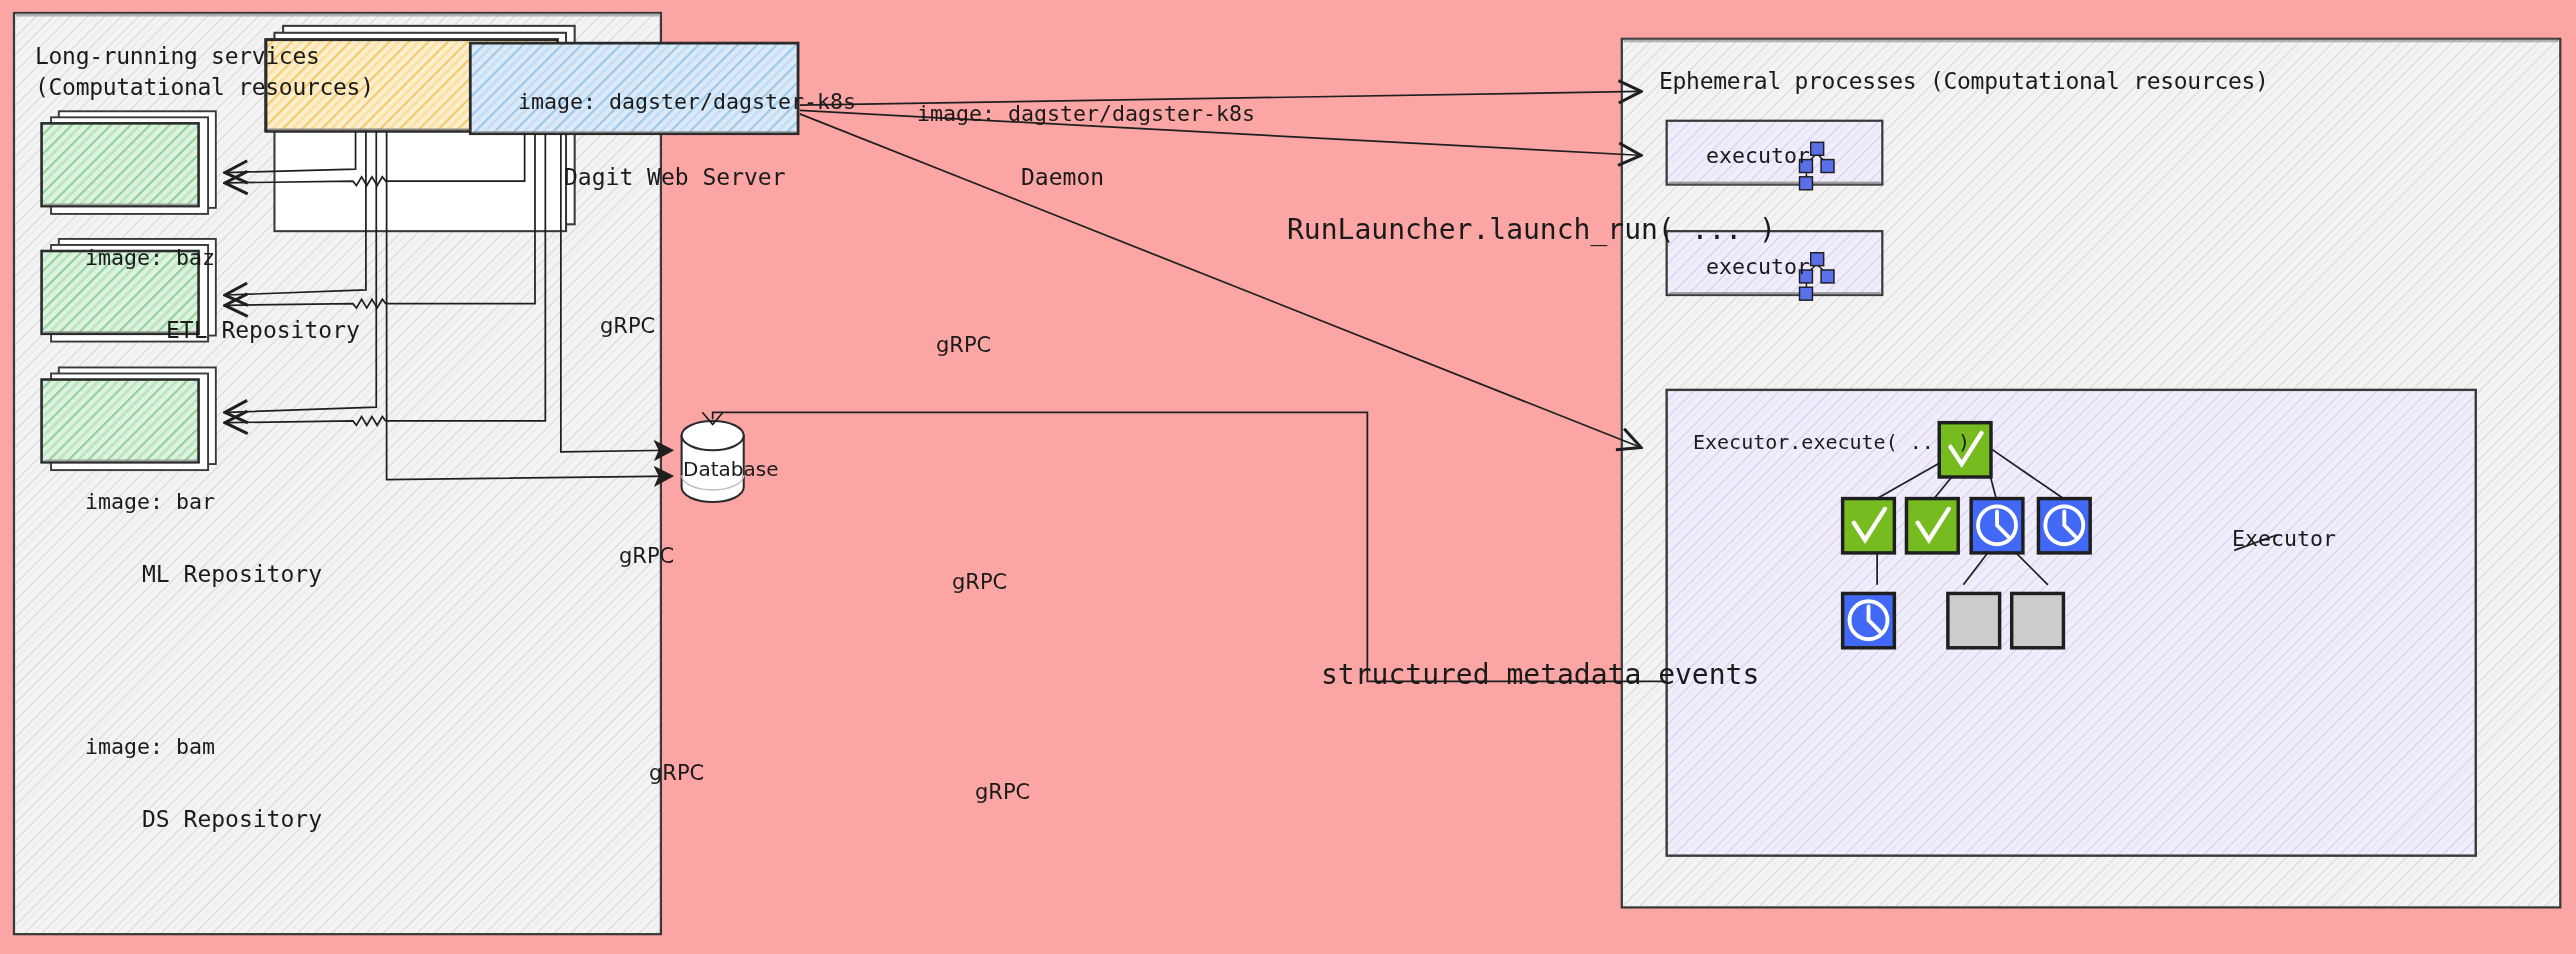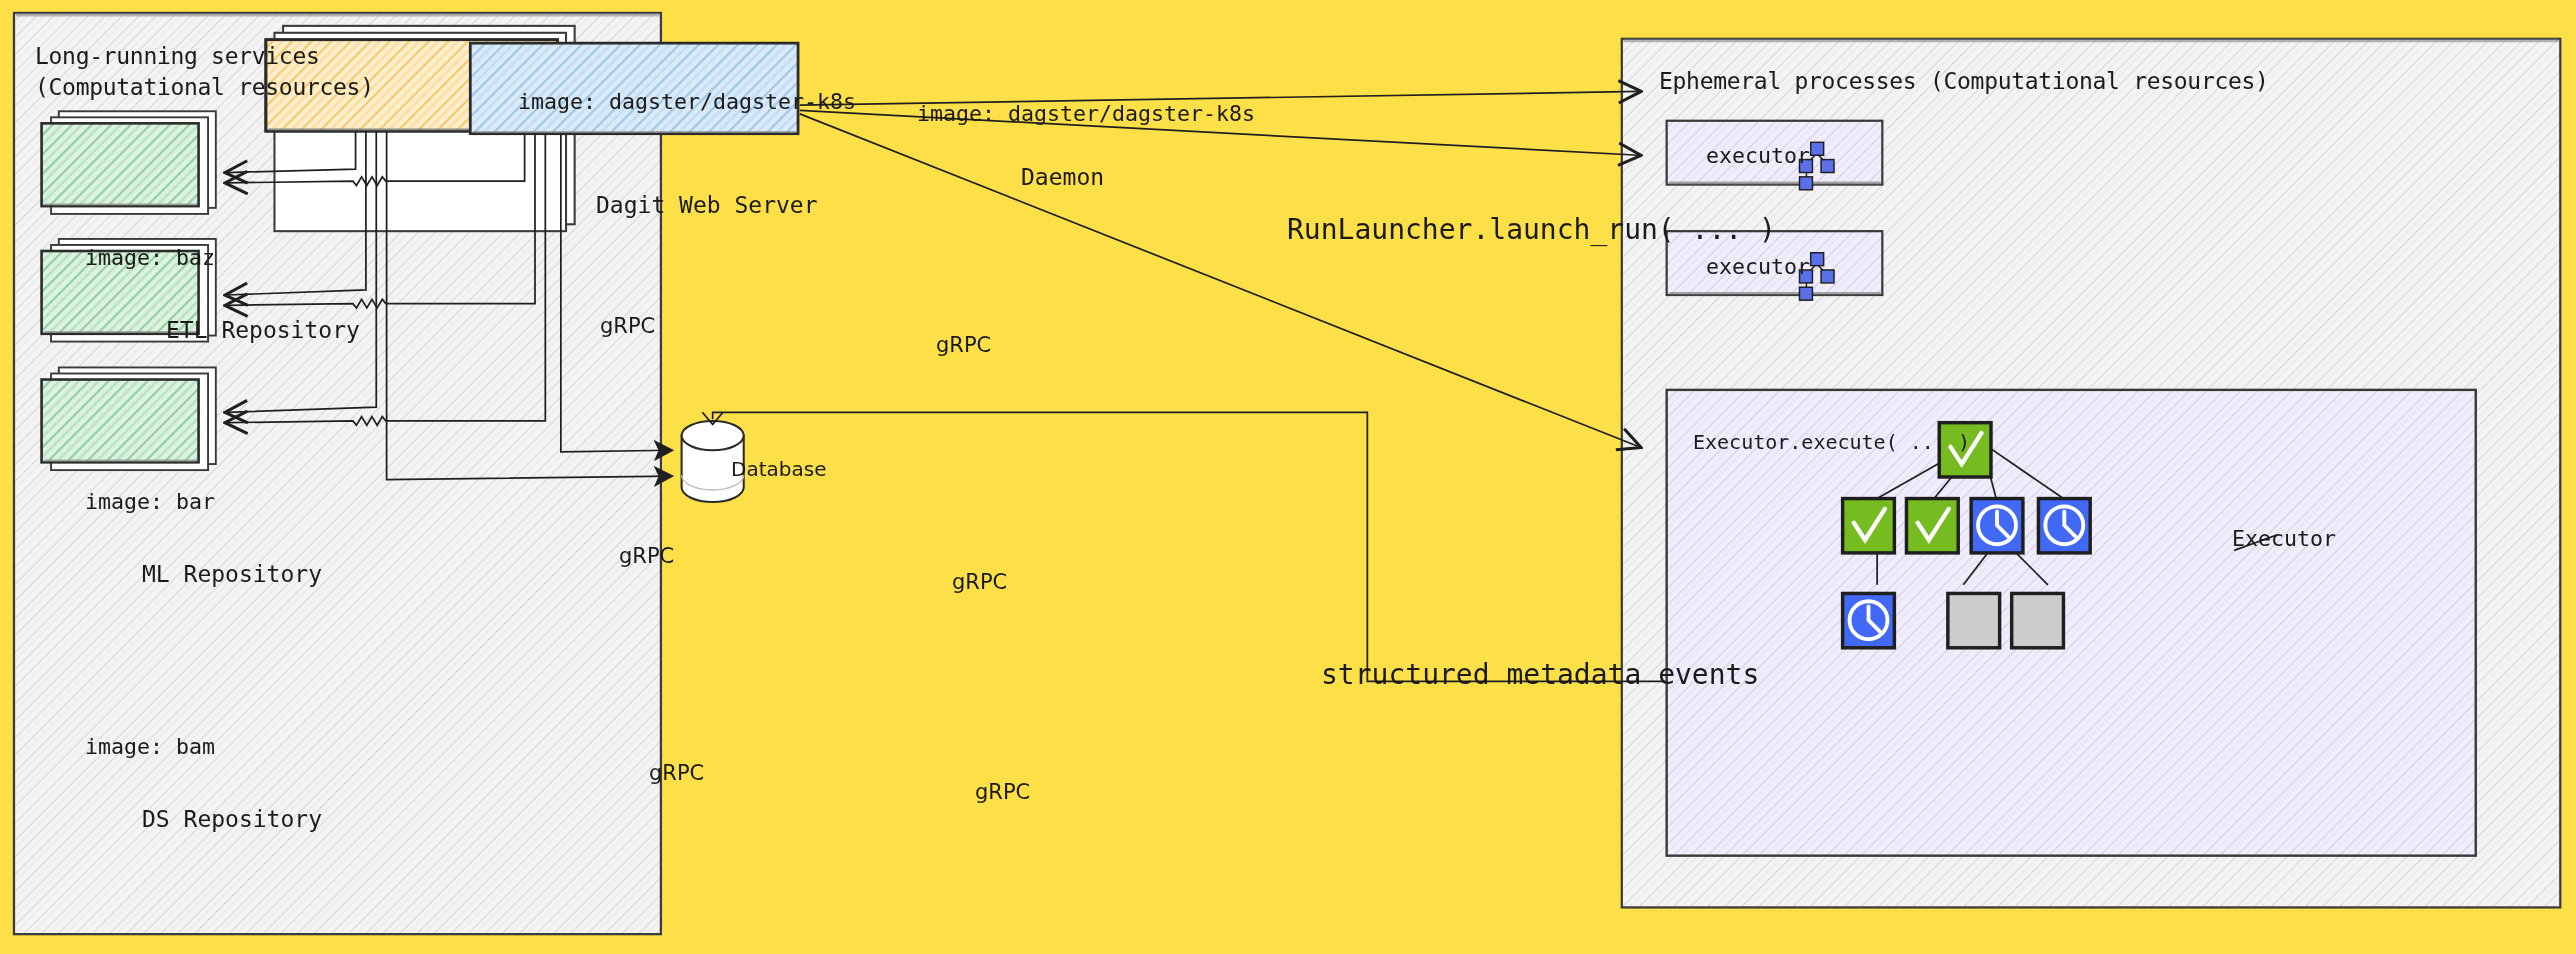--- a/index.html
+++ b/index.html
@@ -7,21 +7,21 @@
     padding: 0;
     background: #ffffff;
   }
   body {
     font-family: "DejaVu Sans Mono", monospace;
   }
   #canvas {
     position: relative;
     width: 2576px;
     height: 954px;
-    background: #fde047;
+    background: #fca5a5;
     overflow: hidden;
   }
   svg.layer {
     position: absolute;
     left: 0; top: 0;
     width: 2576px;
     height: 954px;
   }
   .txt {
     position: absolute;
@@ -44,21 +44,20 @@
     font-size: 28px;
     text-align: center;
   }
   .edge-label-sans {
     font-size: 21px;
     font-family: "DejaVu Sans", sans-serif;
   }
   .db-label {
     font-size: 20px;
     font-family: "DejaVu Sans", sans-serif;
-    padding-left: 48px;
   }
   .exec-label {
     font-size: 21.6px;
   }
   .inner-title {
     font-size: 20px;
   }
 </style>
 </head>
 <body>
@@ -283,21 +282,21 @@
       <path d="M 814 478 L 826 492 L 838 478" fill="none" stroke="#1f1f1f" stroke-width="2"></path>
     </g>
   </svg>
 
   <div class="txt panel-title" style="left:35px; top:41px;">Long-running services</div>
   <div class="txt panel-title" style="left:1659px; top:66px;">Ephemeral processes (Computational resources)</div>
 
   <div class="txt panel-title" style="left:35px; top:72px;">(Computational resources)</div>
 
   <div class="txt box-img" style="left:518px; top:88px;">image: dagster/dagster-k8s</div>
-  <div class="txt box-name" style="left:596px; top:162px;margin-top:28px;">Dagit Web Server</div>
+  <div class="txt box-name" style="left:564px; top:162px;">Dagit Web Server</div>
 
   <div class="txt box-img" style="left:917px; top:100px;">image: dagster/dagster-k8s</div>
   <div class="txt box-name" style="left:1021px; top:162px;">Daemon</div>
 
   <div class="txt box-img" style="left:85px; top:244px;">image: baz</div>
   <div class="txt box-name" style="left:142px; top:315px;margin-left:24px;">ETL Repository</div>
 
   <div class="txt box-img" style="left:85px; top:488px;">image: bar</div>
   <div class="txt box-name" style="left:142px; top:559px;">ML Repository</div>
 

